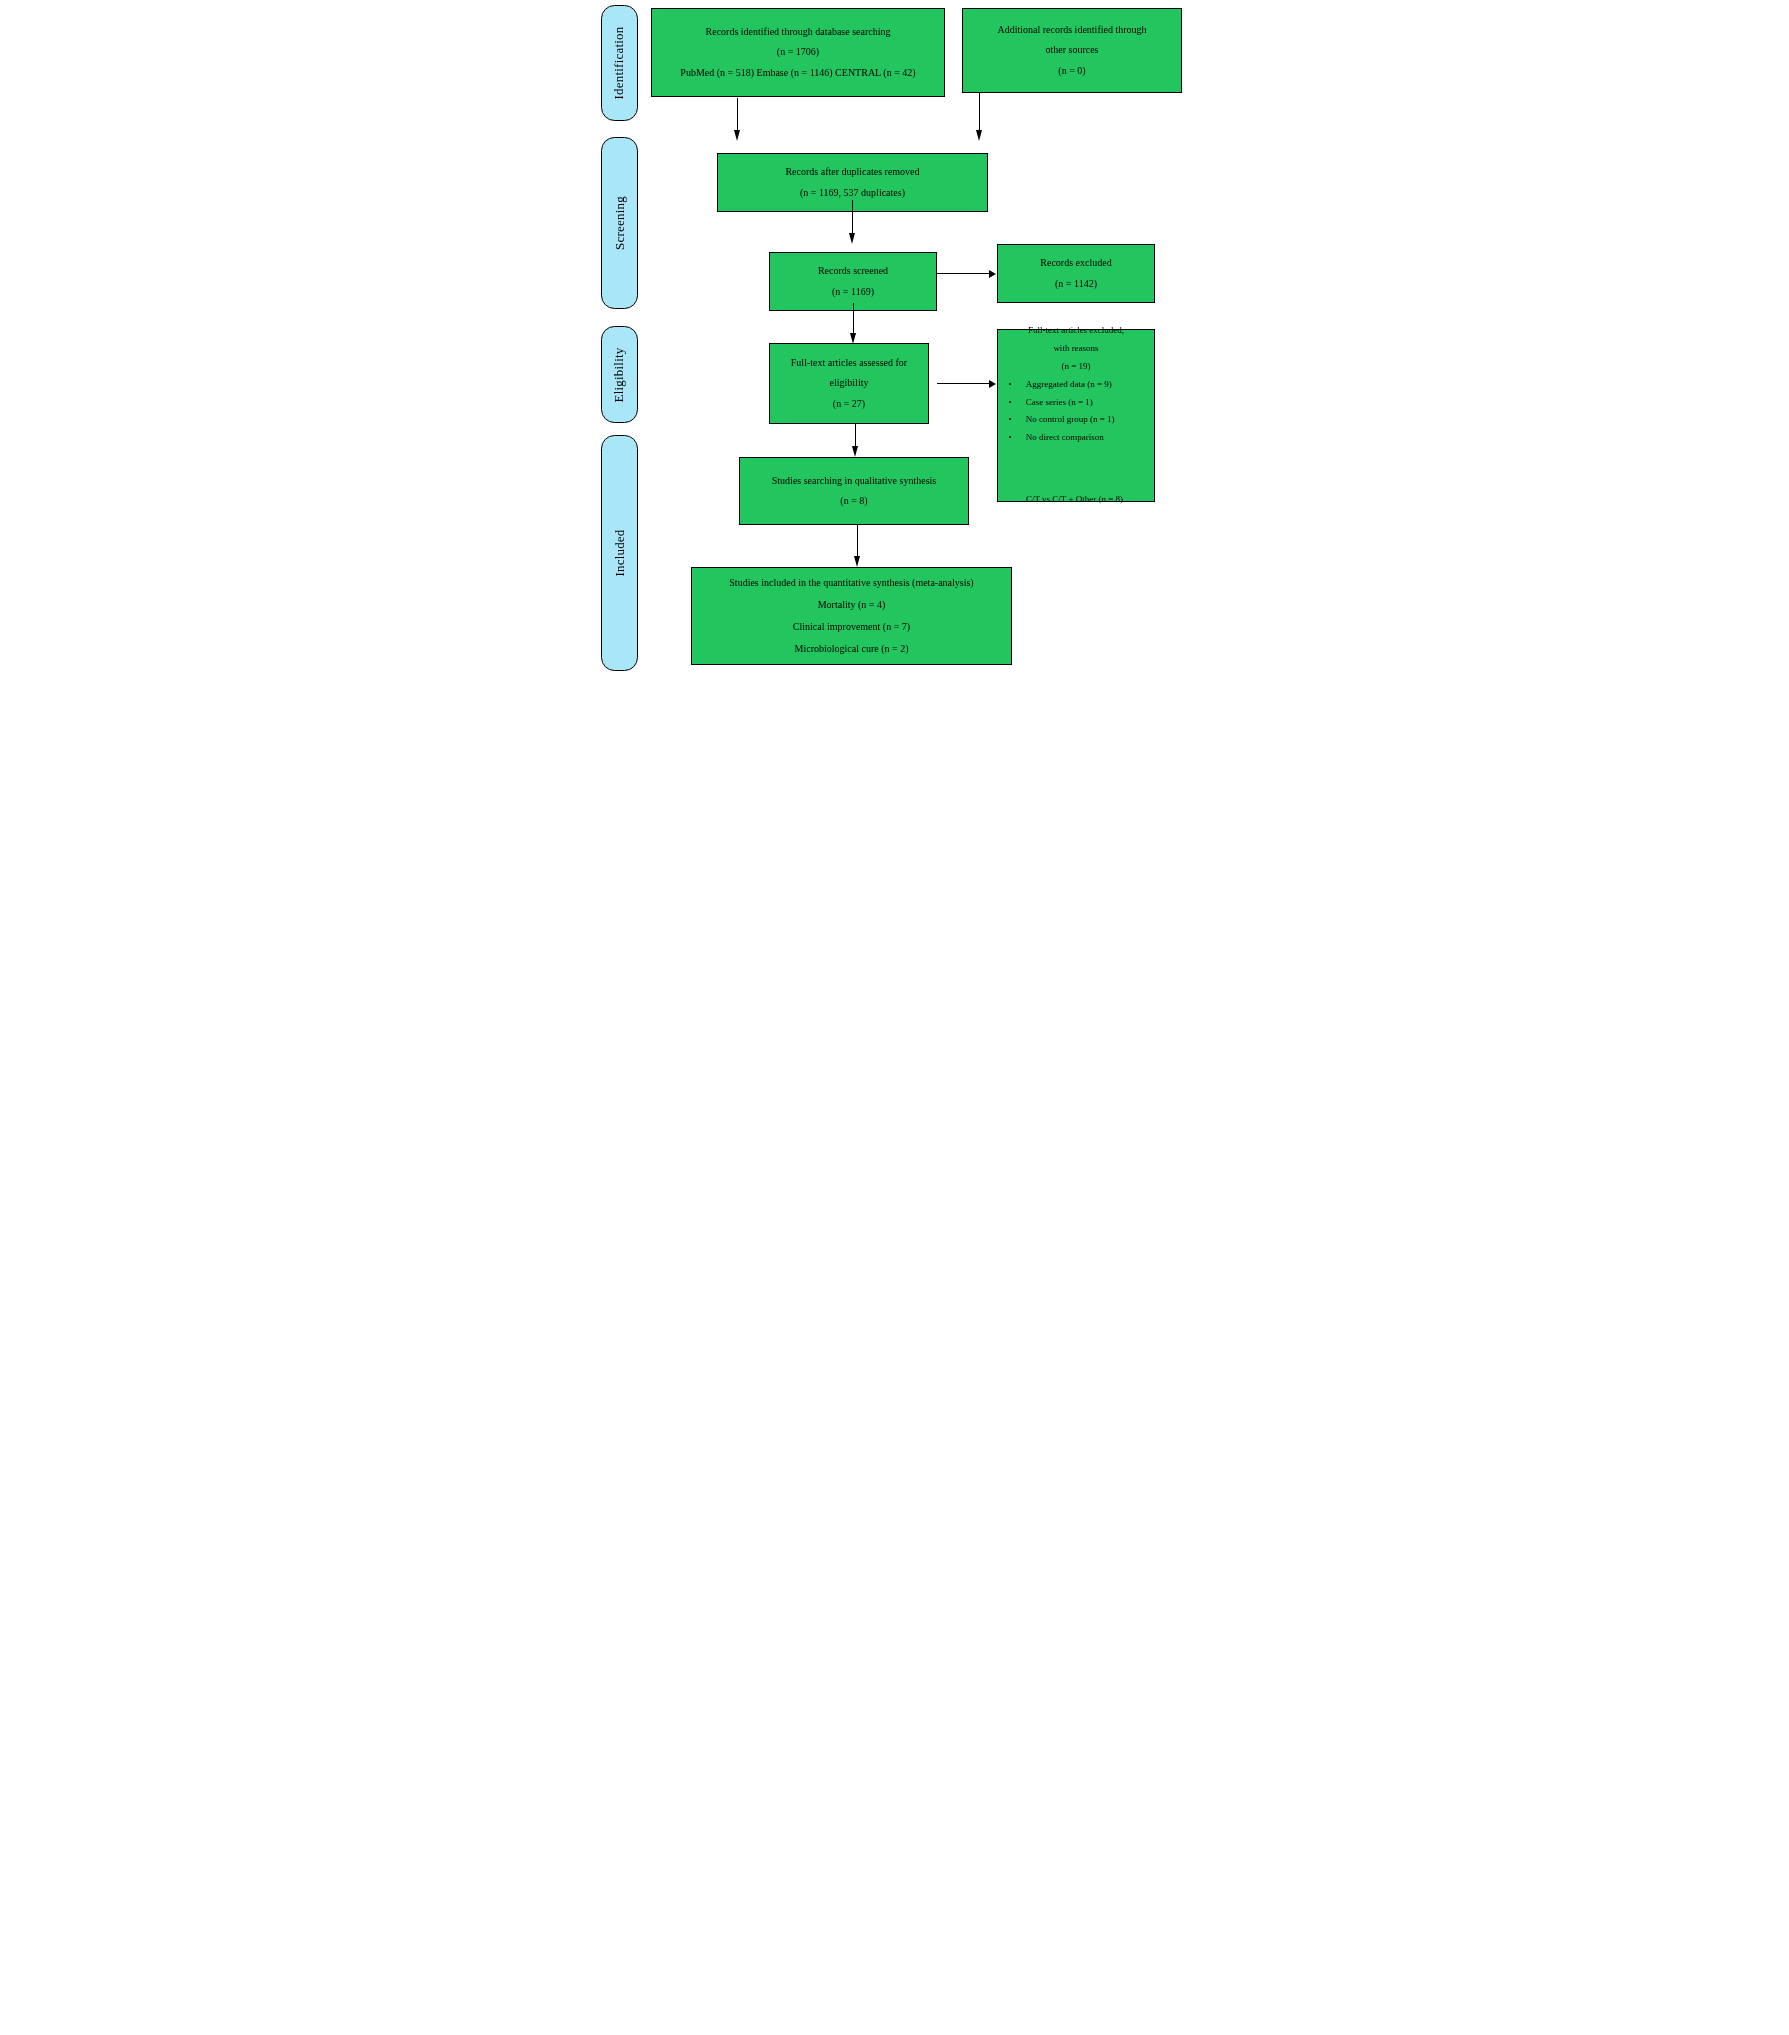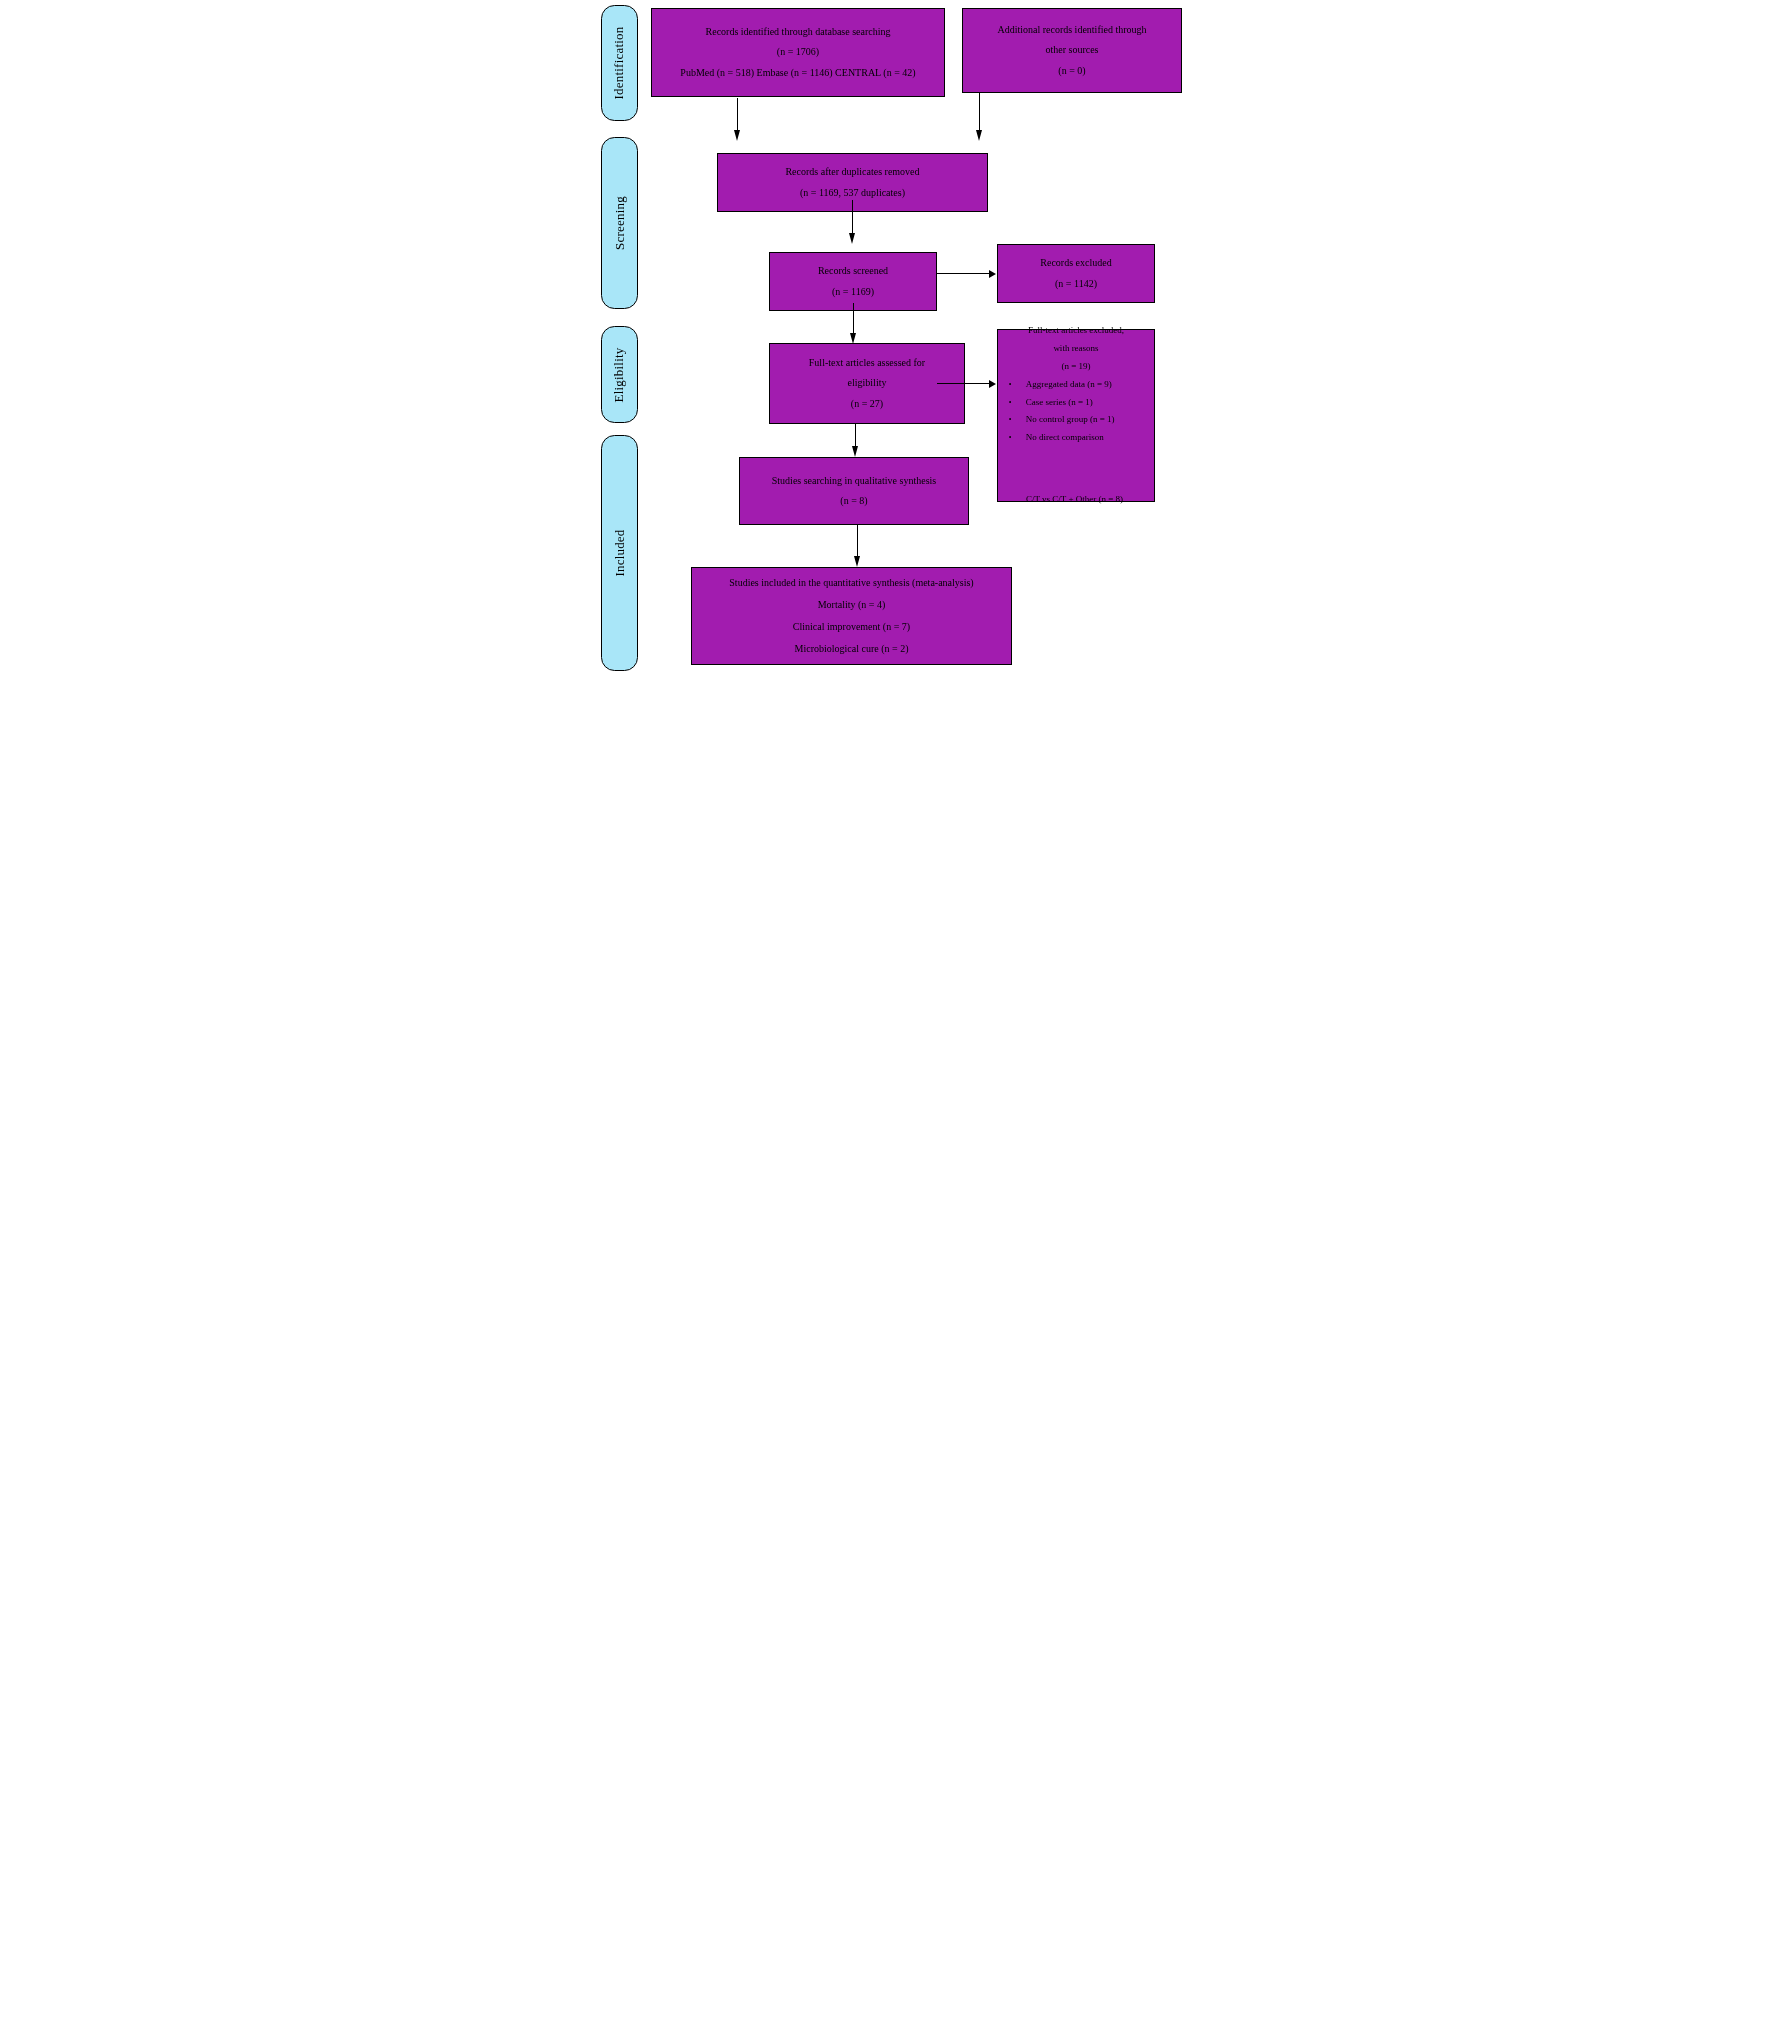--- a/index.html
+++ b/index.html
@@ -34,21 +34,21 @@
   .stage .vtext {
     transform: rotate(-90deg);
     white-space: nowrap;
     font-size: 13px;
     letter-spacing: 0.2px;
   }
 
   
   .fbox {
     position: absolute;
-    background: #a21caf;
+    background: #22c55e;
     border: 1.8px solid #000;
     box-sizing: border-box;
     display: flex;
     flex-direction: column;
     align-items: center;
     justify-content: center;
     text-align: center;
     font-size: 10px;
     line-height: 2.05;
   }
@@ -144,21 +144,21 @@
   <div class="fbox" style="left:173px; top:252px; width:168px; height:59px;">
     <div>Records screened</div>
     <div>(n = 1169)</div>
   </div>
 
   <div class="fbox" style="left:401px; top:244px; width:158px; height:59px;">
     <div>Records excluded</div>
     <div>(n = 1142)</div>
   </div>
 
-  <div class="fbox" style="left:173px; top:343px; width:196px; height:81px;">
+  <div class="fbox" style="left:173px; top:343px; width:160px; height:81px;">
     <div>Full-text articles assessed for</div>
     <div>eligibility</div>
     <div>(n = 27)</div>
   </div>
 
   <div class="fbox reasons" style="left:401px; top:329px; width:158px; height:173px;">
     <div>Full-text articles excluded,</div>
     <div>with reasons</div>
     <div>(n = 19)</div>
     <div class="reason-row">

